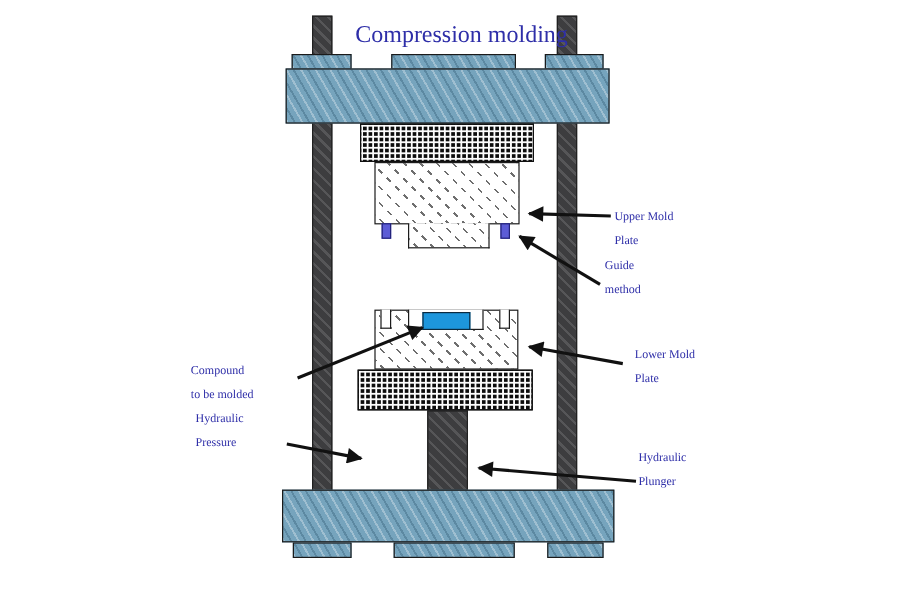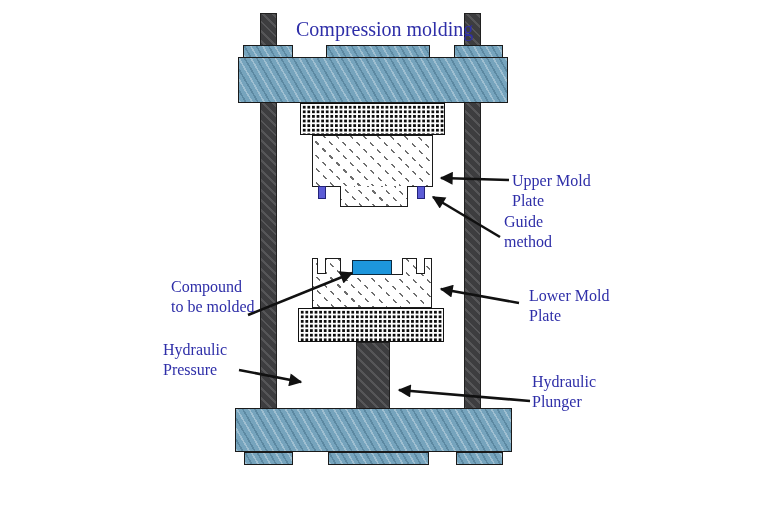--- a/index.html
+++ b/index.html
@@ -29,21 +29,21 @@
   
   .hatch{background-color:#ffffff;
          background-image:repeating-linear-gradient(135deg,#ffffff 0 5px, rgba(255,255,255,0) 5px 10px),
                           repeating-linear-gradient(45deg, rgba(0,0,0,0) 0 4px, #6e6e6e 4px 5.5px, rgba(0,0,0,0) 5.5px 9.5px);
          border:1.4px solid #1c1c1c; z-index:2;}
 
   .pin{background:var(--guide-pin,#5c5cd6); border:1px solid #23237a; z-index:3;}
   .cavity{background:#ffffff; border:1.2px solid #1c1c1c; border-top:none; z-index:3;}
   .compound{background:var(--compound-blue,#1d96dc); border:1.2px solid #0a2a40; z-index:4;}
 
-  .lbl{position:absolute; color:var(--label-text,#2e2ea8); font-size:16px; line-height:20px;
+  .lbl{position:absolute; color:var(--label-text,#2e2ea8); font-size:10px; line-height:20px;
        white-space:pre-line; z-index:6;}
   .title{position:absolute; color:var(--label-text,#2e2ea8); font-size:20px; line-height:23px; z-index:6;}
   .caption{position:absolute; color:var(--caption-text,#1b1b1b); font-size:14px; z-index:6;}
 
   svg.arrows{position:absolute; left:0; top:0; z-index:5; pointer-events:none;}
 </style>
 </head>
 <body>
 
 <div class="canvas">
@@ -93,20 +93,20 @@
   </svg>
 
   <div class="title" style="left:296px;top:18px;">Compression molding</div>
 
   <div class="lbl" style="left:512px;top:171px;">Upper Mold
 Plate</div>
   <div class="lbl" style="left:504px;top:212px;">Guide
 method</div>
   <div class="lbl" style="left:514px;top:286px;margin-left:15px;">Lower Mold
 Plate</div>
-  <div class="lbl" style="left:159px;top:277px;margin-left:12px;">Compound
+  <div class="lbl" style="left:159px;top:300px;">Compound
 to be molded</div>
   <div class="lbl" style="left:163px;top:340px;">Hydraulic
 Pressure</div>
   <div class="lbl" style="left:532px;top:372px;">Hydraulic
 Plunger</div>
 
 </div>
 
 </body></html>

